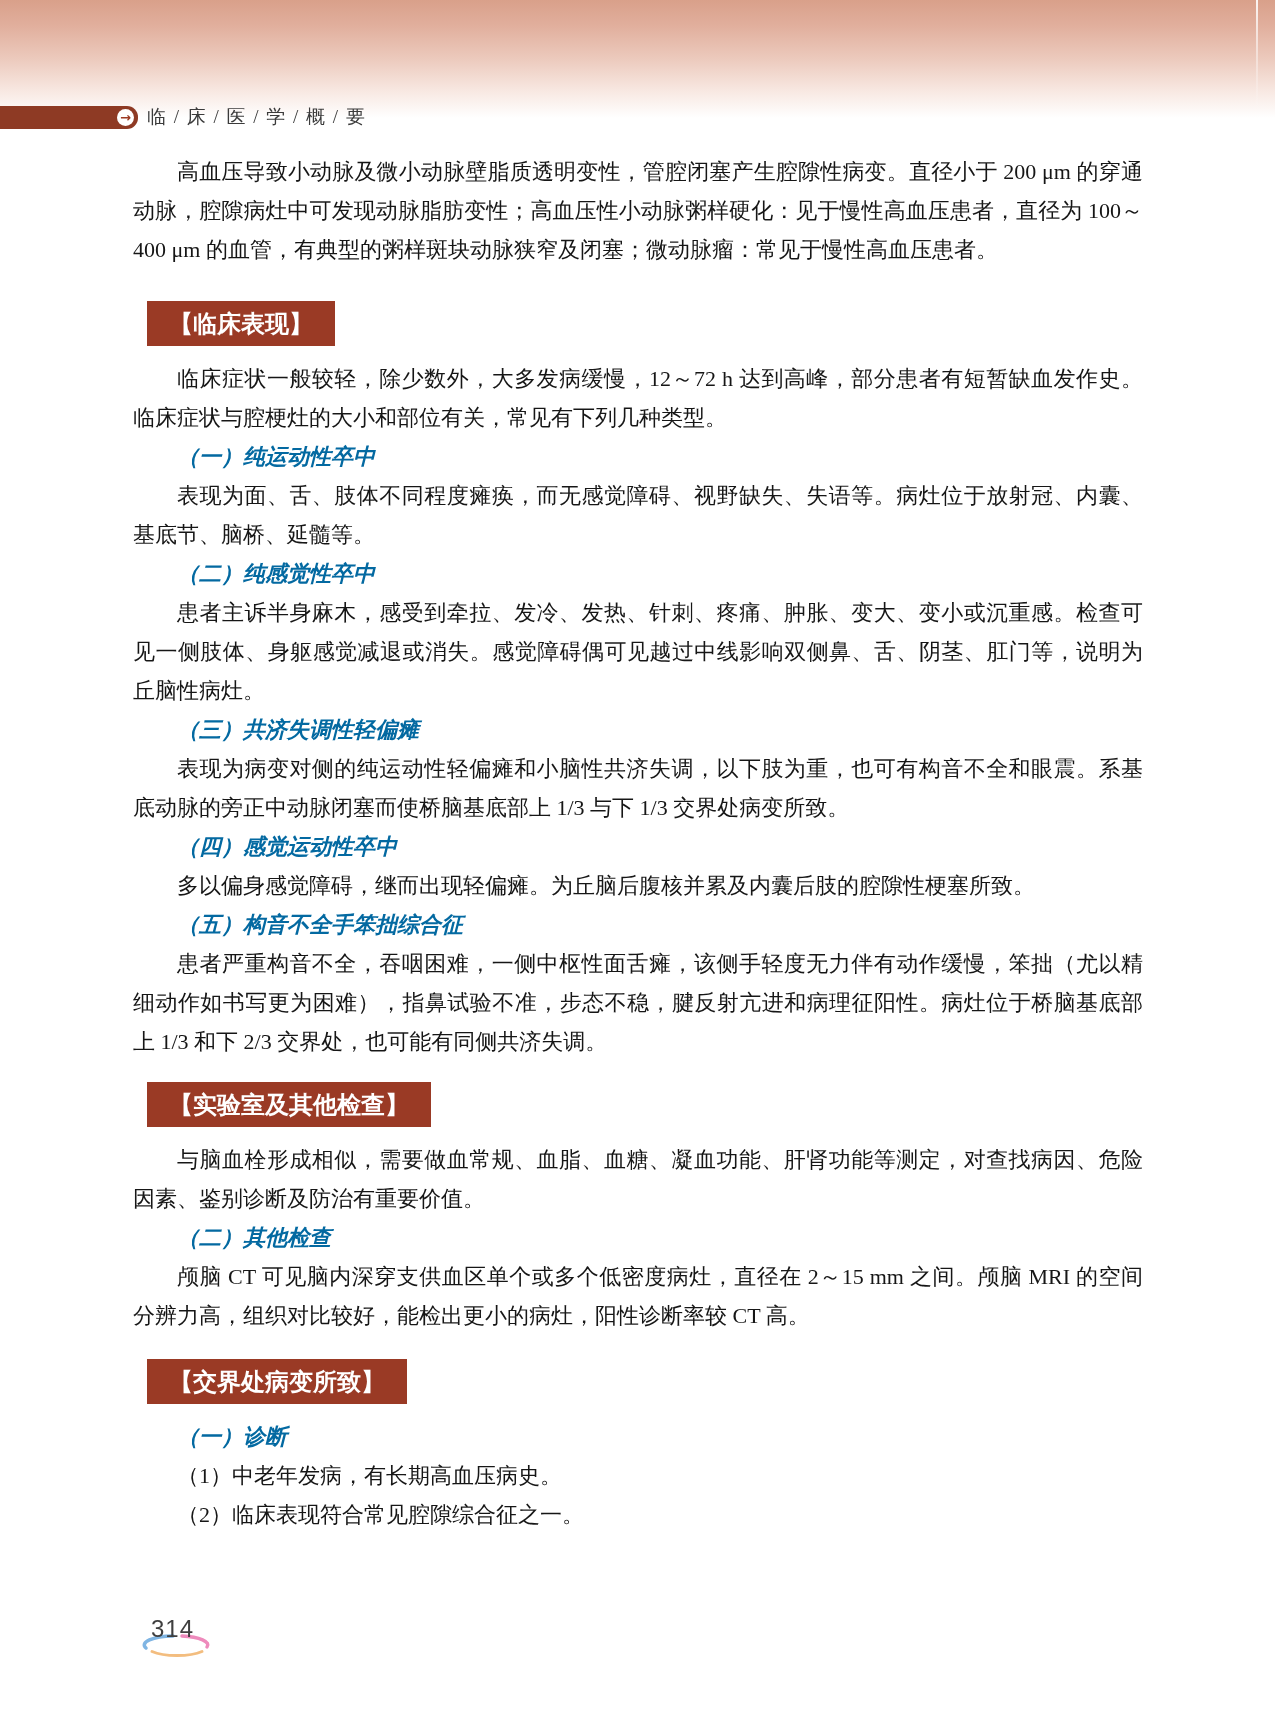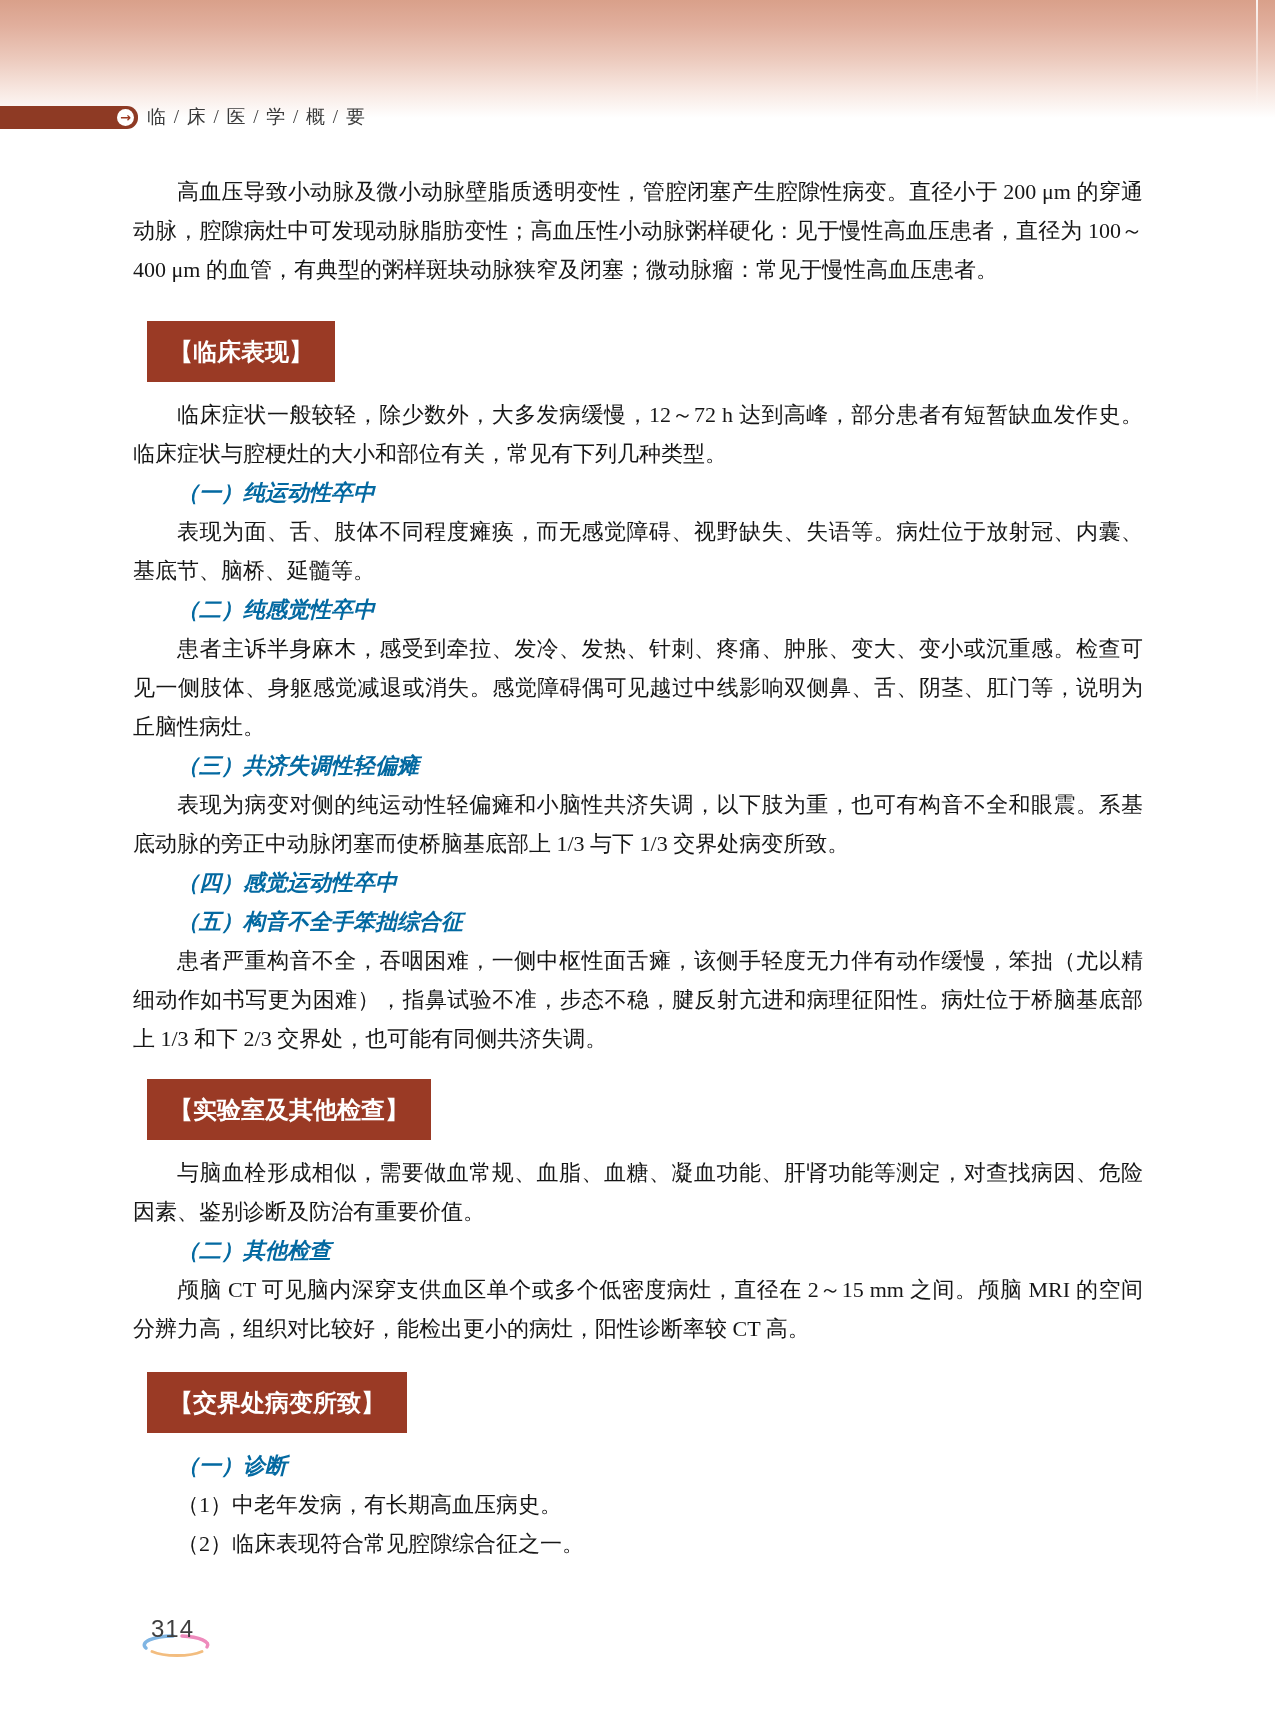--- a/index.html
+++ b/index.html
@@ -28,33 +28,33 @@
     color:#9c3a22; font-size:13px; font-weight:bold; line-height:1;
     font-family:"DejaVu Sans",sans-serif;
   }
   .book-title {
     position:absolute; top:103px; left:147px; height:28px;
     display:flex; align-items:center;
     font-family:Liberation Serif, serif;
     font-size:19px; color:#3b3b3b; letter-spacing:1.5px;
   }
   .content {
-    position:absolute; left:133px; top:172px; width:1010px;
+    position:absolute; left:133px; top:152px; width:1010px;
     font-size:22px; line-height:39px; color:#161616; text-align:justify;
   }
   .content p.body { margin:0; text-indent:2em; }
   .content h3.sub {
     margin:0; text-indent:2em; font-size:22px; line-height:39px;
     font-weight:bold; font-style:italic; color:#0369a1;
   }
   .sec-box {
     width:fit-content; background:#9a3a25; color:#ffffff;
     font-family:"Liberation Sans","DejaVu Sans",sans-serif;
     font-weight:bold; font-size:24px; line-height:37px;
-    padding:12px 22px; text-indent:0; text-align:left;
+    padding:4px 22px; text-indent:0; text-align:left;
   }
   .box1 { margin:32px 0 13px 14px; }
   .box2 { margin:21px 0 13px 14px; }
   .box3 { margin:24px 0 13px 14px; }
   .page-num {
     position:absolute; left:151px; top:1615px; z-index:2;
     font-family:"Liberation Sans","DejaVu Sans",sans-serif;
     font-size:24px; color:#3f3f3f; letter-spacing:1px;
   }
   .swoosh { position:absolute; left:137px; top:1630px; z-index:1; }
@@ -83,20 +83,21 @@
     <h3 class="sub">（一）纯运动性卒中</h3>
     <p class="body">表现为面、舌、肢体不同程度瘫痪，而无感觉障碍、视野缺失、失语等。病灶位于放射冠、内囊、基底节、脑桥、延髓等。</p>
 
     <h3 class="sub">（二）纯感觉性卒中</h3>
     <p class="body">患者主诉半身麻木，感受到牵拉、发冷、发热、针刺、疼痛、肿胀、变大、变小或沉重感。检查可见一侧肢体、身躯感觉减退或消失。感觉障碍偶可见越过中线影响双侧鼻、舌、阴茎、肛门等，说明为丘脑性病灶。</p>
 
     <h3 class="sub">（三）共济失调性轻偏瘫</h3>
     <p class="body">表现为病变对侧的纯运动性轻偏瘫和小脑性共济失调，以下肢为重，也可有构音不全和眼震。系基底动脉的旁正中动脉闭塞而使桥脑基底部上 1/3 与下 1/3 交界处病变所致。</p>
 
     <h3 class="sub">（四）感觉运动性卒中</h3>
+    <p class="body">多以偏身感觉障碍，继而出现轻偏瘫。为丘脑后腹核并累及内囊后肢的腔隙性梗塞所致。</p>
 
     <h3 class="sub">（五）构音不全手笨拙综合征</h3>
     <p class="body">患者严重构音不全，吞咽困难，一侧中枢性面舌瘫，该侧手轻度无力伴有动作缓慢，笨拙（尤以精细动作如书写更为困难），指鼻试验不准，步态不稳，腱反射亢进和病理征阳性。病灶位于桥脑基底部上 1/3 和下 2/3 交界处，也可能有同侧共济失调。</p>
 
     <div class="sec-box box2">【实验室及其他检查】</div>
 
     <p class="body">与脑血栓形成相似，需要做血常规、血脂、血糖、凝血功能、肝肾功能等测定，对查找病因、危险因素、鉴别诊断及防治有重要价值。</p>
 
     <h3 class="sub">（二）其他检查</h3>
     <p class="body">颅脑 CT 可见脑内深穿支供血区单个或多个低密度病灶，直径在 2～15 mm 之间。颅脑 MRI 的空间分辨力高，组织对比较好，能检出更小的病灶，阳性诊断率较 CT 高。</p>

